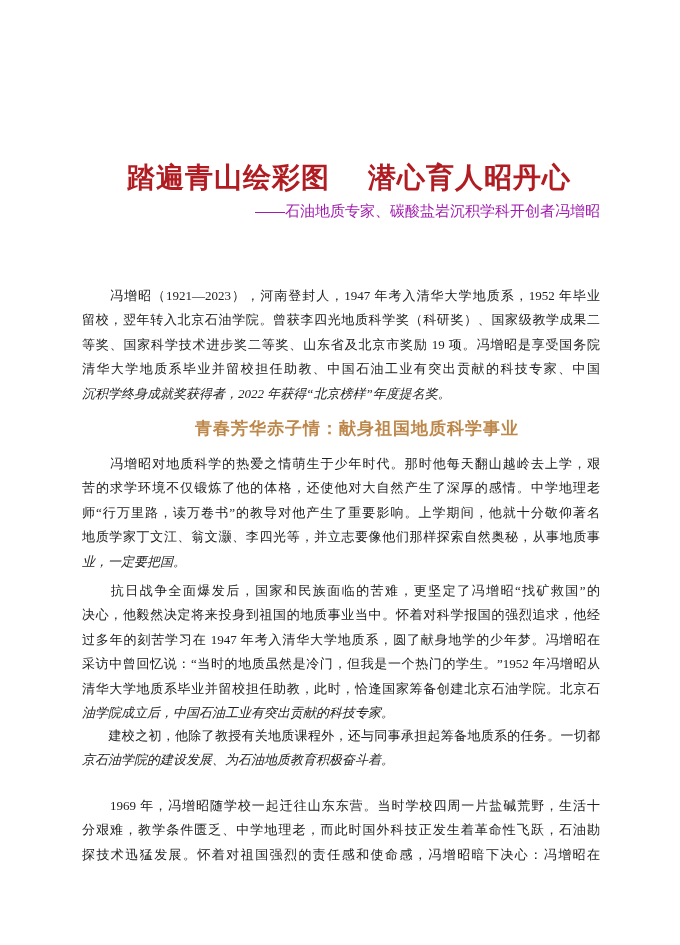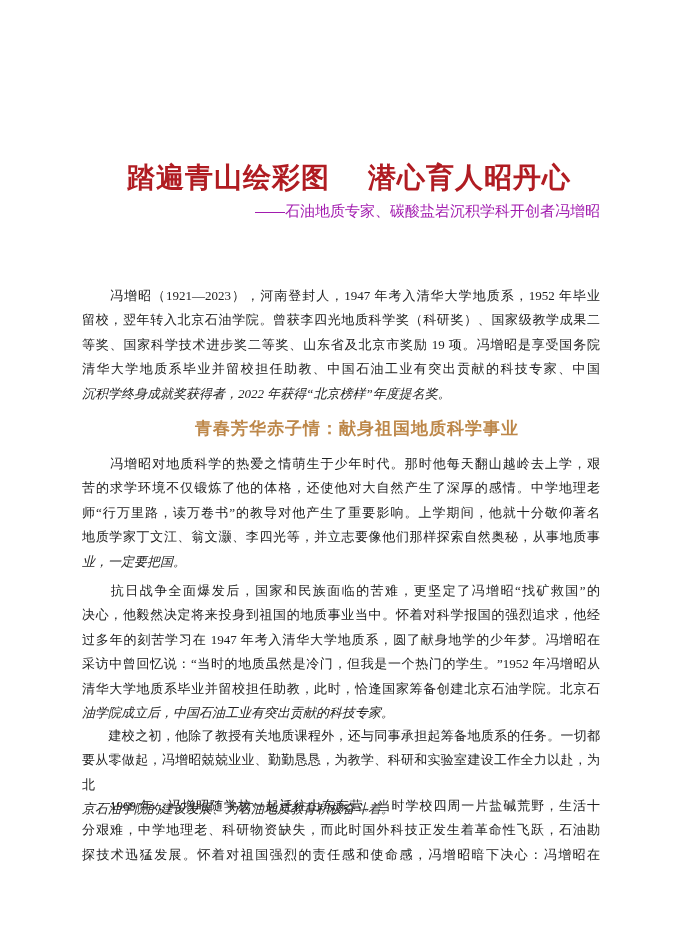--- a/index.html
+++ b/index.html
@@ -110,23 +110,22 @@
     <div class="line">　　抗日战争全面爆发后，国家和民族面临的苦难，更坚定了冯增昭“找矿救国”的</div>
     <div class="line">决心，他毅然决定将来投身到祖国的地质事业当中。怀着对科学报国的强烈追求，他经</div>
     <div class="line">过多年的刻苦学习在 1947 年考入清华大学地质系，圆了献身地学的少年梦。冯增昭在</div>
     <div class="line">采访中曾回忆说：“当时的地质虽然是冷门，但我是一个热门的学生。”1952 年冯增昭从</div>
     <div class="line">清华大学地质系毕业并留校担任助教，此时，恰逢国家筹备创建北京石油学院。北京石</div>
     <div class="line last">油学院成立后，中国石油工业有突出贡献的科技专家。</div>
   </div>
 
   <div class="para p3">
     <div class="line">　　建校之初，他除了教授有关地质课程外，还与同事承担起筹备地质系的任务。一切都</div>
-    <div class="line">要从零做起，冯增昭兢兢业业、勤勤恳恳，为教学、科研和实验室建设工作全力以赴，为北</div>
     <div class="line last">京石油学院的建设发展、为石油地质教育积极奋斗着。</div>
   </div>
 
   <div class="para p4">
     <div class="line">　　1969 年，冯增昭随学校一起迁往山东东营。当时学校四周一片盐碱荒野，生活十</div>
-    <div class="line">分艰难，中学地理老、科研物资缺失，而此时国外科技正发生着革命性飞跃，石油勘</div>
+    <div class="line">分艰难，教学条件匮乏、中学地理老，而此时国外科技正发生着革命性飞跃，石油勘</div>
     <div class="line">探技术迅猛发展。怀着对祖国强烈的责任感和使命感，冯增昭暗下决心：冯增昭在</div>
   </div>
 
 </div>
 
 </body></html>

